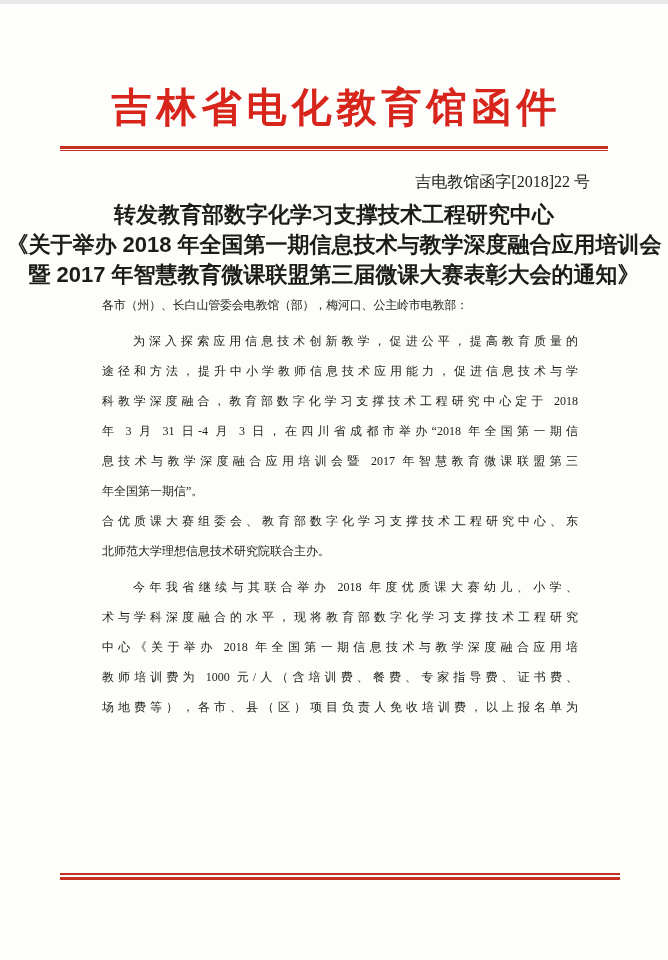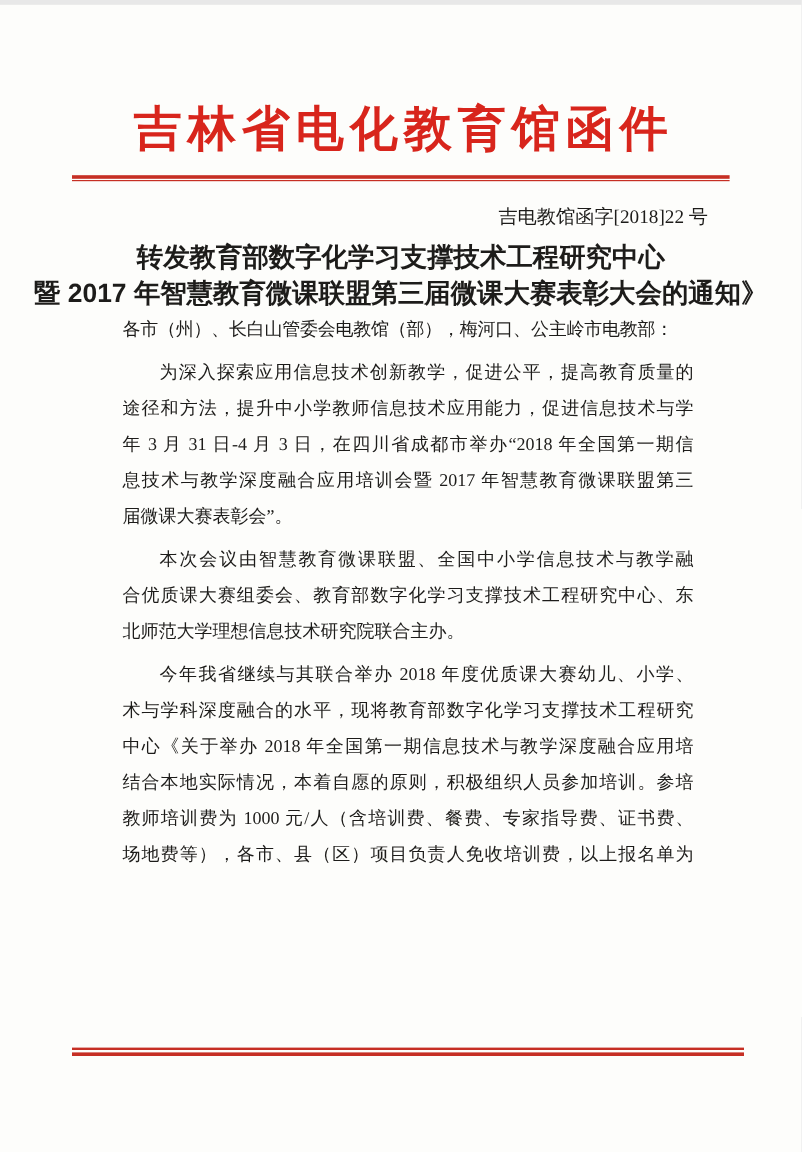--- a/index.html
+++ b/index.html
@@ -40,21 +40,21 @@
     margin-top:7px;
     text-align:center;
     font-family:"Liberation Sans","DejaVu Sans",sans-serif;
     font-weight:700;
     font-size:22px;
     line-height:30px;
     color:var(--ink,#1d1c1a);
   }
   .body-block {
     margin:0 90px 0 102px;
-    font-size:15px;
+    font-size:12px;
     line-height:30px;
   }
   .salutation { letter-spacing:-0.2px; white-space:nowrap; }
   .line.fill { text-align:justify; text-align-last:justify; }
   .line.indent { text-indent:31px; }
   .line.para { margin-top:6px; }
   .rule-bottom {
     position:absolute;
     left:60px;
     width:560px;
@@ -69,37 +69,37 @@
 
 <div class="page">
   <div class="letterhead">吉林省电化教育馆函件</div>
 
   <div class="rule-top"></div>
 
   <div class="doc-number">吉电教馆函字[2018]22 号</div>
 
   <div class="title-block" id="title-block">
       <div class="title-line">转发教育部数字化学习支撑技术工程研究中心</div>
+      <div class="title-line">《关于举办 2018 年全国第一期信息技术与教学深度融合应用培训会</div>
       <div class="title-line">暨 2017 年智慧教育微课联盟第三届微课大赛表彰大会的通知》</div>
     </div>
 
   <div class="body-block">
     <div class="salutation">各市（州）、长白山管委会电教馆（部），梅河口、公主岭市电教部：</div>
     <div id="body-lines">
         <div class="line fill indent para">为深入探索应用信息技术创新教学，促进公平，提高教育质量的</div>
         <div class="line fill">途径和方法，提升中小学教师信息技术应用能力，促进信息技术与学</div>
+        <div class="line fill">科教学深度融合，教育部数字化学习支撑技术工程研究中心定于 2018</div>
         <div class="line fill">年 3 月 31 日-4 月 3 日，在四川省成都市举办“2018 年全国第一期信</div>
         <div class="line fill">息技术与教学深度融合应用培训会暨 2017 年智慧教育微课联盟第三</div>
-        <div class="line">届微课大赛表彰会”。</div>
-        <div class="line fill indent para">本次会议由智慧教育微课联盟、全国中小学信息技术与教学融</div>
+        <div class="line">年全国第一期信”。</div>
         <div class="line fill">合优质课大赛组委会、教育部数字化学习支撑技术工程研究中心、东</div>
         <div class="line">北师范大学理想信息技术研究院联合主办。</div>
         <div class="line fill indent para">今年我省继续与其联合举办 2018 年度优质课大赛幼儿、小学、</div>
         <div class="line fill">术与学科深度融合的水平，现将教育部数字化学习支撑技术工程研究</div>
         <div class="line fill">中心《关于举办 2018 年全国第一期信息技术与教学深度融合应用培</div>
-        <div class="line fill">结合本地实际情况，本着自愿的原则，积极组织人员参加培训。参培</div>
         <div class="line fill">教师培训费为 1000 元/人（含培训费、餐费、专家指导费、证书费、</div>
         <div class="line fill">场地费等），各市、县（区）项目负责人免收培训费，以上报名单为</div>
       </div>
   </div>
 
   <div class="rule-bottom"></div>
 </div>
 
 </body></html>

